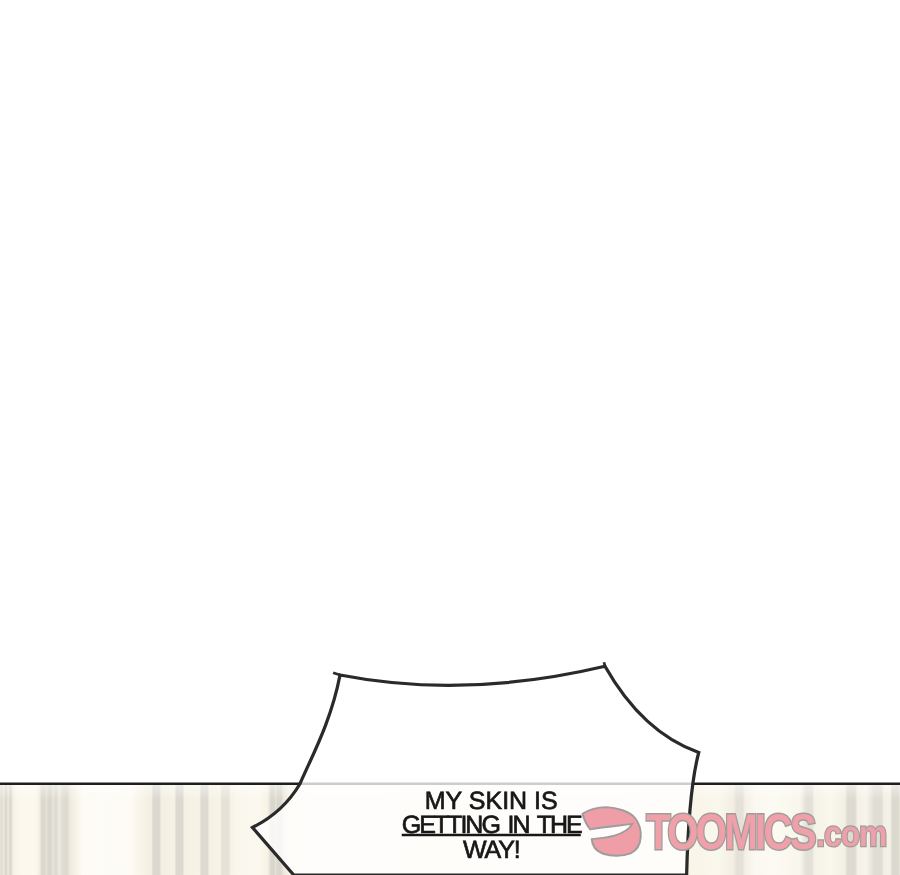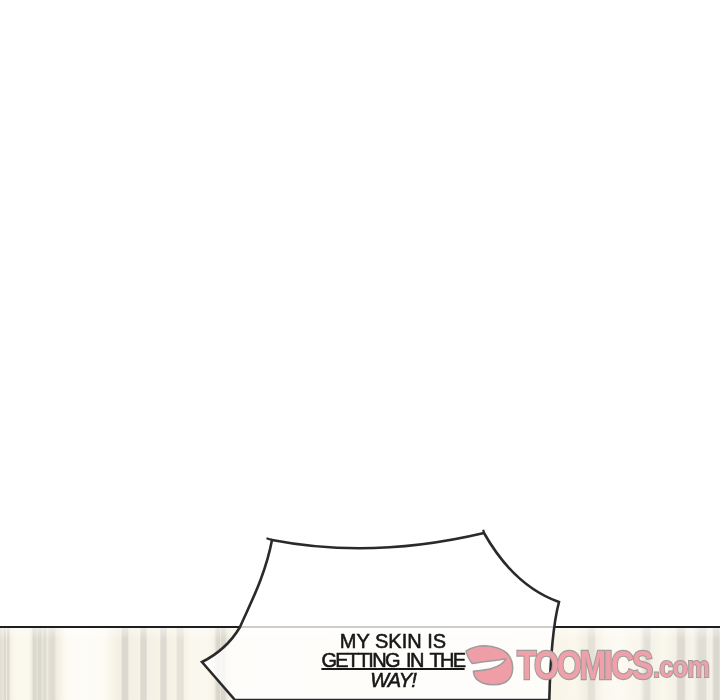--- a/index.html
+++ b/index.html
@@ -28,21 +28,21 @@
  #e3e0d8 645px,#e3e0d8 649.5px,#f4f1e6 651.5px,
  #faf7ed 664px,#f2efe4 676px,#dedad2 678px,#dedad2 684px,#f3f0e5 686px,
  #f7f4e9 693px,#e0ddd5 699.5px,#e0ddd5 705.5px,#f2efe4 707px,
  #f4f1e6 712px,#dbd8cf 714px,#dbd8cf 718.5px,#e8e5da 720px
 );}
 .pline{position:absolute;left:0;top:625.6px;width:720px;height:2.6px;background:#1e1e1e;}
 .btext{position:absolute;left:263px;top:631.5px;width:260px;text-align:center;
 font-weight:normal;font-size:20px;line-height:19.8px;color:#171717;letter-spacing:0px;
 -webkit-text-stroke:0.55px #171717;filter:grayscale(1);}
 .l2{letter-spacing:-1.6px;word-spacing:3px;text-decoration:underline;}
-.l3{letter-spacing:-0.9px;font-style:italic;}
+.l3{letter-spacing:-0.9px;}
 svg{position:absolute;left:0;top:0;}
 </style>
 </head>
 <body>
 <div class="page">
 
 <div class="strip"></div>
 
 <div class="pline"></div>
 

